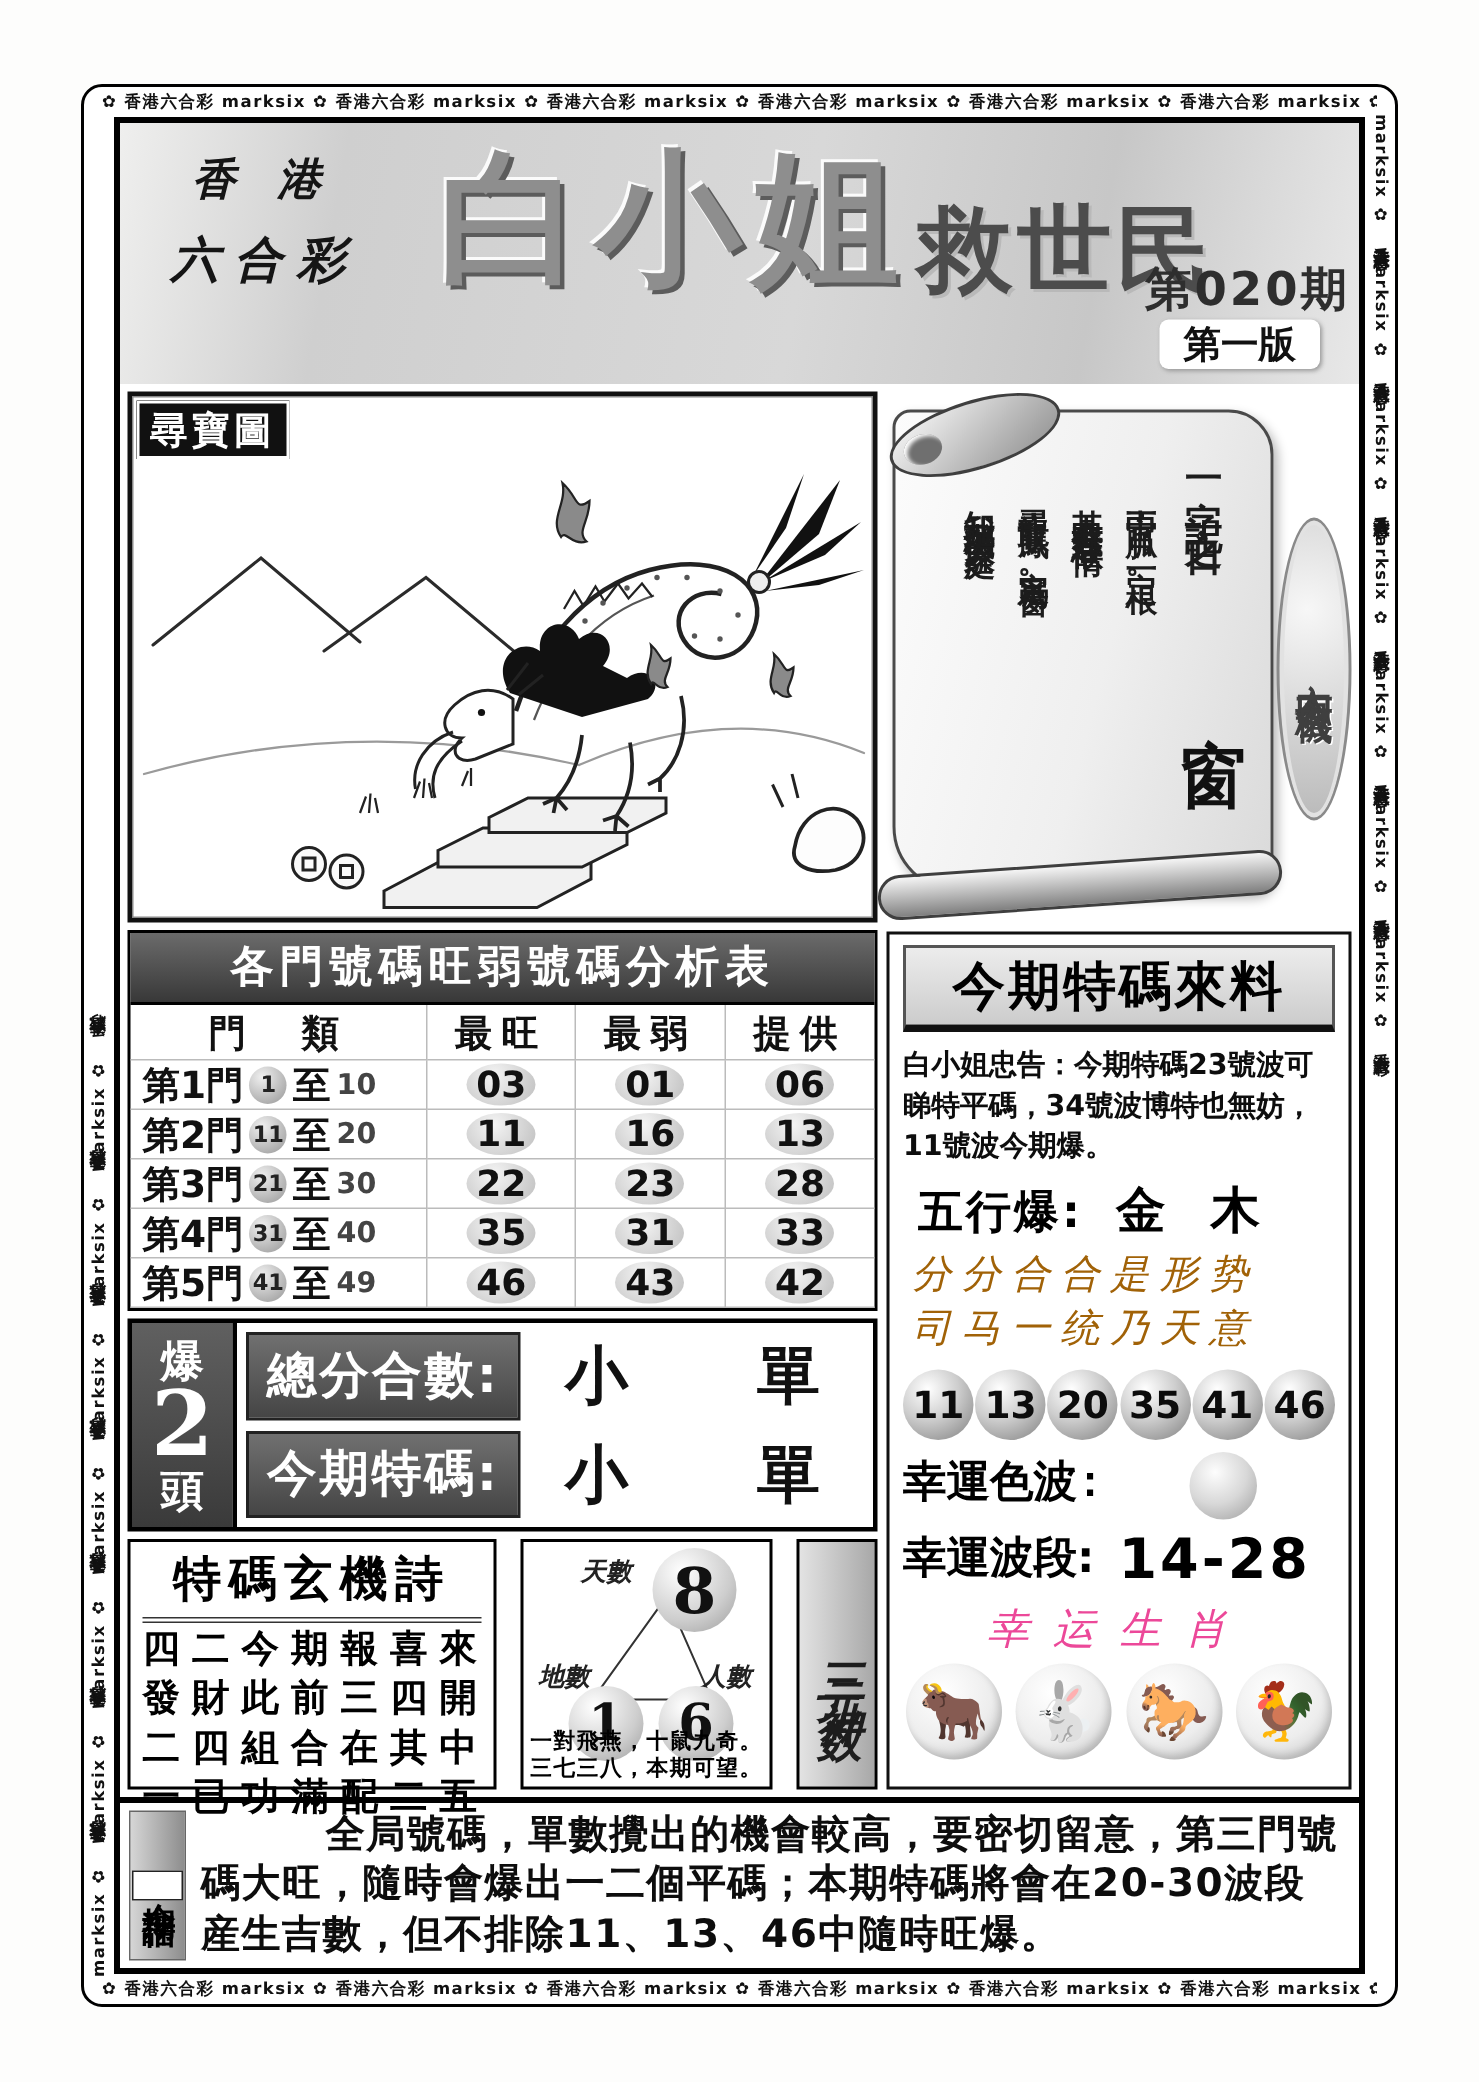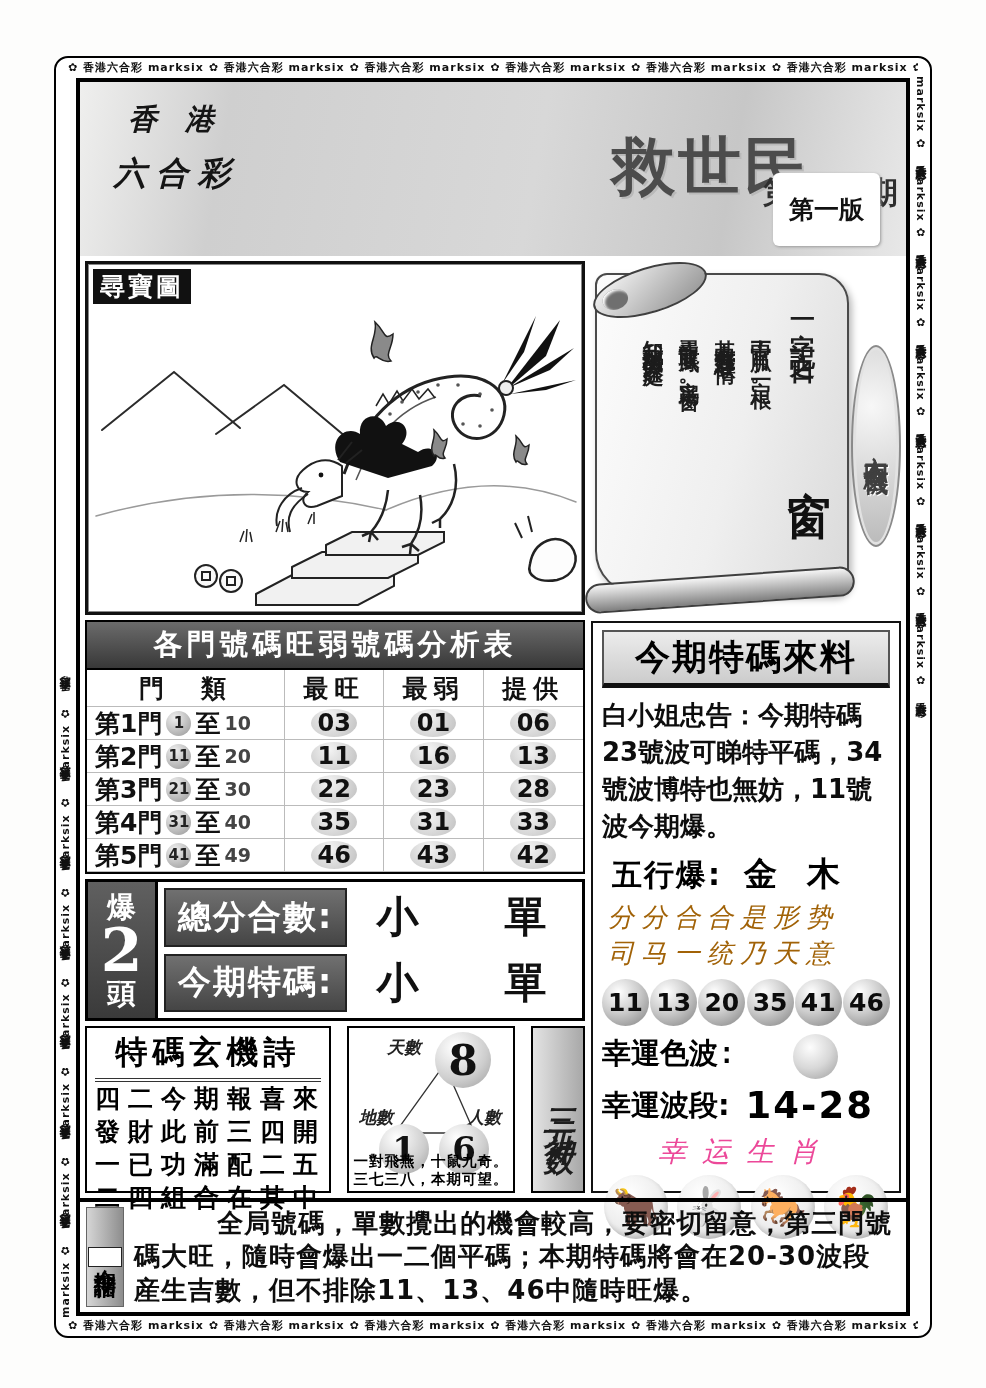--- a/index.html
+++ b/index.html
@@ -27,21 +27,21 @@
               background:linear-gradient(100deg,#efefee 0%,#cfcfcf 18%,#d8d8d8 55%,#c7c7c7 78%,#e8e8e8 100%); }
   .brand { position:absolute; left:34px; top:18px; font-family:"DejaVu Serif",serif; font-style:italic; color:#151515; }
   .brand .l1 { font-size:29px; font-weight:bold; letter-spacing:28px; padding-left:14px; }
   .brand .l2 { font-size:32px; font-weight:bold; letter-spacing:10px; margin-top:12px; }
   .mh-title { position:absolute; left:212px; top:0px; font-size:97px; font-weight:900; color:#8e8e8e;
               letter-spacing:8px; text-shadow:3px 3px 0 #5c5c5c, -2px -2px 0 #fbfbfb; }
   .mh-sub { position:absolute; left:532px; top:42px; font-size:63px; font-weight:900; color:#4c4c4c;
             letter-spacing:3px; text-shadow:2px 2px 0 #b9b9b9; }
   .mh-issue { position:absolute; right:6px; top:90px; font-size:31px; font-weight:900; color:#2e2e2e; letter-spacing:2px; }
   .mh-edition { position:absolute; right:26px; bottom:10px; background:#fff; border-radius:6px;
-                padding:20px 16px; font-size:25px; font-weight:900; color:#111; box-shadow:1px 1px 3px #999; }
+                padding:0 16px; font-size:25px; font-weight:900; color:#111; box-shadow:1px 1px 3px #999; }
 
   
   .body-row { flex:1 1 auto; display:flex; gap:6px; padding:5px; min-height:0; }
   .left-col { width:500px; flex:0 0 auto; display:flex; flex-direction:column; gap:5px; }
   .right-col { flex:1 1 auto; display:flex; flex-direction:column; min-width:0; }
 
   
   .map-box { position:relative; height:354px; border:3px solid #111; box-shadow:inset 0 0 0 1px #888; background:#fff; }
   .map-label { position:absolute; left:3px; top:3px; background:#111; color:#fff; font-size:25px; font-weight:900;
                letter-spacing:3px; padding:3px 9px; box-shadow:inset 0 0 0 2px #fff; z-index:2; }
@@ -134,21 +134,21 @@
              display:flex; align-items:center; justify-content:center; }
   .mystery span { writing-mode:vertical-rl; text-orientation:upright; font-size:25px; font-weight:900;
                   color:#3f3f3f; letter-spacing:5px; text-shadow:1px 1px 0 #fff; }
 
   
   .special-box { flex:1 1 auto; border:2px solid #111; margin-top:4px; padding:7px 9px;
                  display:flex; flex-direction:column; min-height:0; }
   .sp-header { border:2px solid #555; border-bottom:5px solid #111;
                background:linear-gradient(#ececec,#cccccc); text-align:center;
                font-size:35px; font-weight:900; letter-spacing:2px; padding:2px 0; }
-  .sp-advice { font-size:26px; font-weight:900; line-height:1.42; margin:9px 0 4px; color:#0d0d0d; }
+  .sp-advice { font-size:19px; font-weight:900; line-height:1.42; margin:9px 0 4px; color:#0d0d0d; }
   .sp-five { display:flex; align-items:baseline; gap:22px; padding:3px 0 2px 10px; }
   .sp-five-label { font-size:30px; font-weight:900; letter-spacing:2px; }
   .sp-five-val { font-size:33px; font-weight:900; font-family:"DejaVu Serif",serif; letter-spacing:30px; }
   .sp-hand { font-family:"DejaVu Serif",serif; font-style:italic; font-size:26px; color:#a16207;
              letter-spacing:7px; line-height:1.4; padding-left:6px; }
   .sp-balls { display:flex; justify-content:space-between; margin:8px 0 6px; }
   .ball { width:47px; height:47px; border-radius:50%;
           background:radial-gradient(circle at 35% 28%, #ffffff, #cdcdcd 45%, #898989 92%);
           display:flex; align-items:center; justify-content:center; font-size:25px; font-weight:900; color:#0c0c0c; }
   .sp-lucky { display:flex; justify-content:space-between; padding:2px 52px 2px 0;font-family:Liberation Mono, monospace; }
@@ -185,20 +185,21 @@
     <div class="mq mq-left">marksix ✿ 香港六合彩 marksix ✿ 香港六合彩 marksix ✿ 香港六合彩 marksix ✿ 香港六合彩 marksix ✿ 香港六合彩 marksix ✿ 香港六合彩 marksix ✿ 香港六合彩</div>
     <div class="mq mq-right">marksix ✿ 香港六合彩 marksix ✿ 香港六合彩 marksix ✿ 香港六合彩 marksix ✿ 香港六合彩 marksix ✿ 香港六合彩 marksix ✿ 香港六合彩 marksix ✿ 香港六合彩</div>
 
     <div class="main">
 
       <div class="masthead">
         <div class="brand">
           <div class="l1">香港</div>
           <div class="l2">六合彩</div>
         </div>
+        <div class="mh-title">白小姐</div>
         <div class="mh-sub">救世民</div>
         <div class="mh-issue">第020期</div>
         <div class="mh-edition">第一版</div>
       </div>
 
       <div class="body-row">
 
         <div class="left-col">
 
           <div class="map-box">
@@ -394,22 +395,22 @@
                 <div class="burst-value">小　單</div>
               </div>
             </div>
           </div>
 
           <div class="poem-row">
             <div class="poem">
               <div class="poem-title">特碼玄機詩</div>
               <div class="poem-line">四二今期報喜來</div>
               <div class="poem-line">發財此前三四開</div>
+              <div class="poem-line">二四組合在其中</div>
               <div class="poem-line">一已功滿配二五</div>
-              <div class="poem-line">二四組合在其中</div>
             </div>
             <div class="trinity">
               <svg viewBox="0 0 196 180">
                 <path d="M114 36 L55 118 M114 36 L150 118 M55 118 L150 118" fill="none" stroke="#333" stroke-width="1.6"></path>
               </svg>
               <span class="t-label t-sky">天數</span>
               <span class="t-label t-earth">地數</span>
               <span class="t-label t-human">人數</span>
               <div class="tball tb-sky">8</div>
               <div class="tball tb-earth">1</div>

